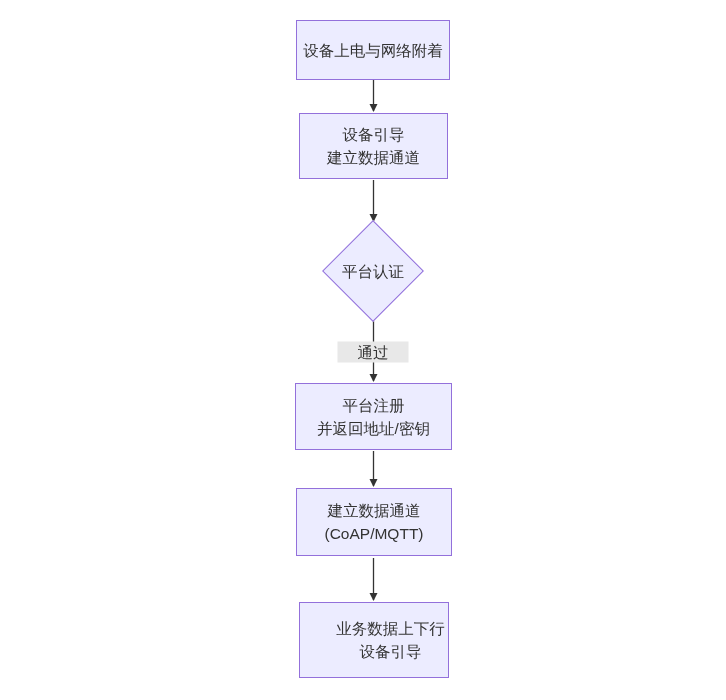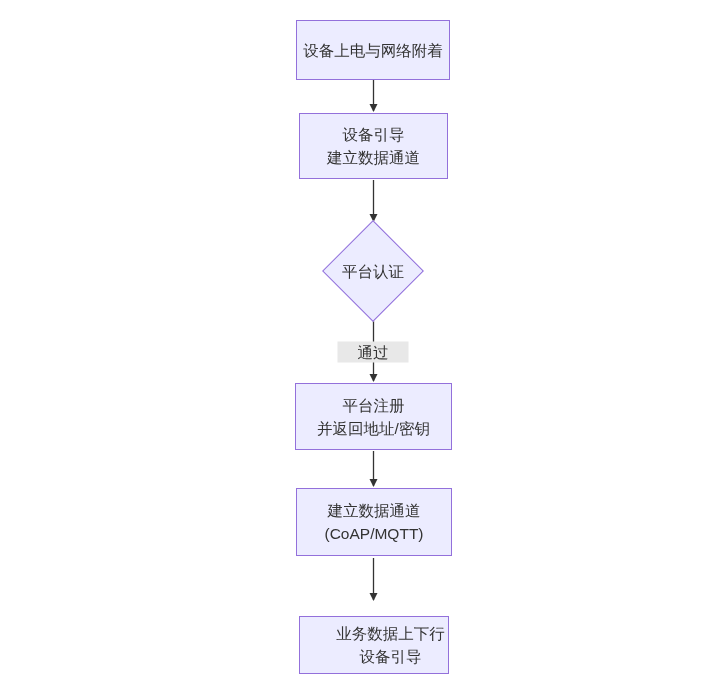--- a/index.html
+++ b/index.html
@@ -118,18 +118,18 @@
   <div class="node" style="left:296px; top:488px; width:156px; height:68px;">
     <div>建立数据通道</div>
     <div>(CoAP/MQTT)</div>
   </div>
 
   <div class="node" style="left:295px; top:383px; width:157px; height:67px;">
     <div>平台注册</div>
     <div>并返回地址/密钥</div>
   </div>
 
-  <div class="node" style="left:299px; top:616px; width:150px; height:58px;padding-left:33px;">
+  <div class="node" style="left:299px; top:602px; width:150px; height:76px;padding-left:33px;">
     <div>业务数据上下行</div>
     <div>设备引导</div>
   </div>
 
 </div>
 
 </body></html>

